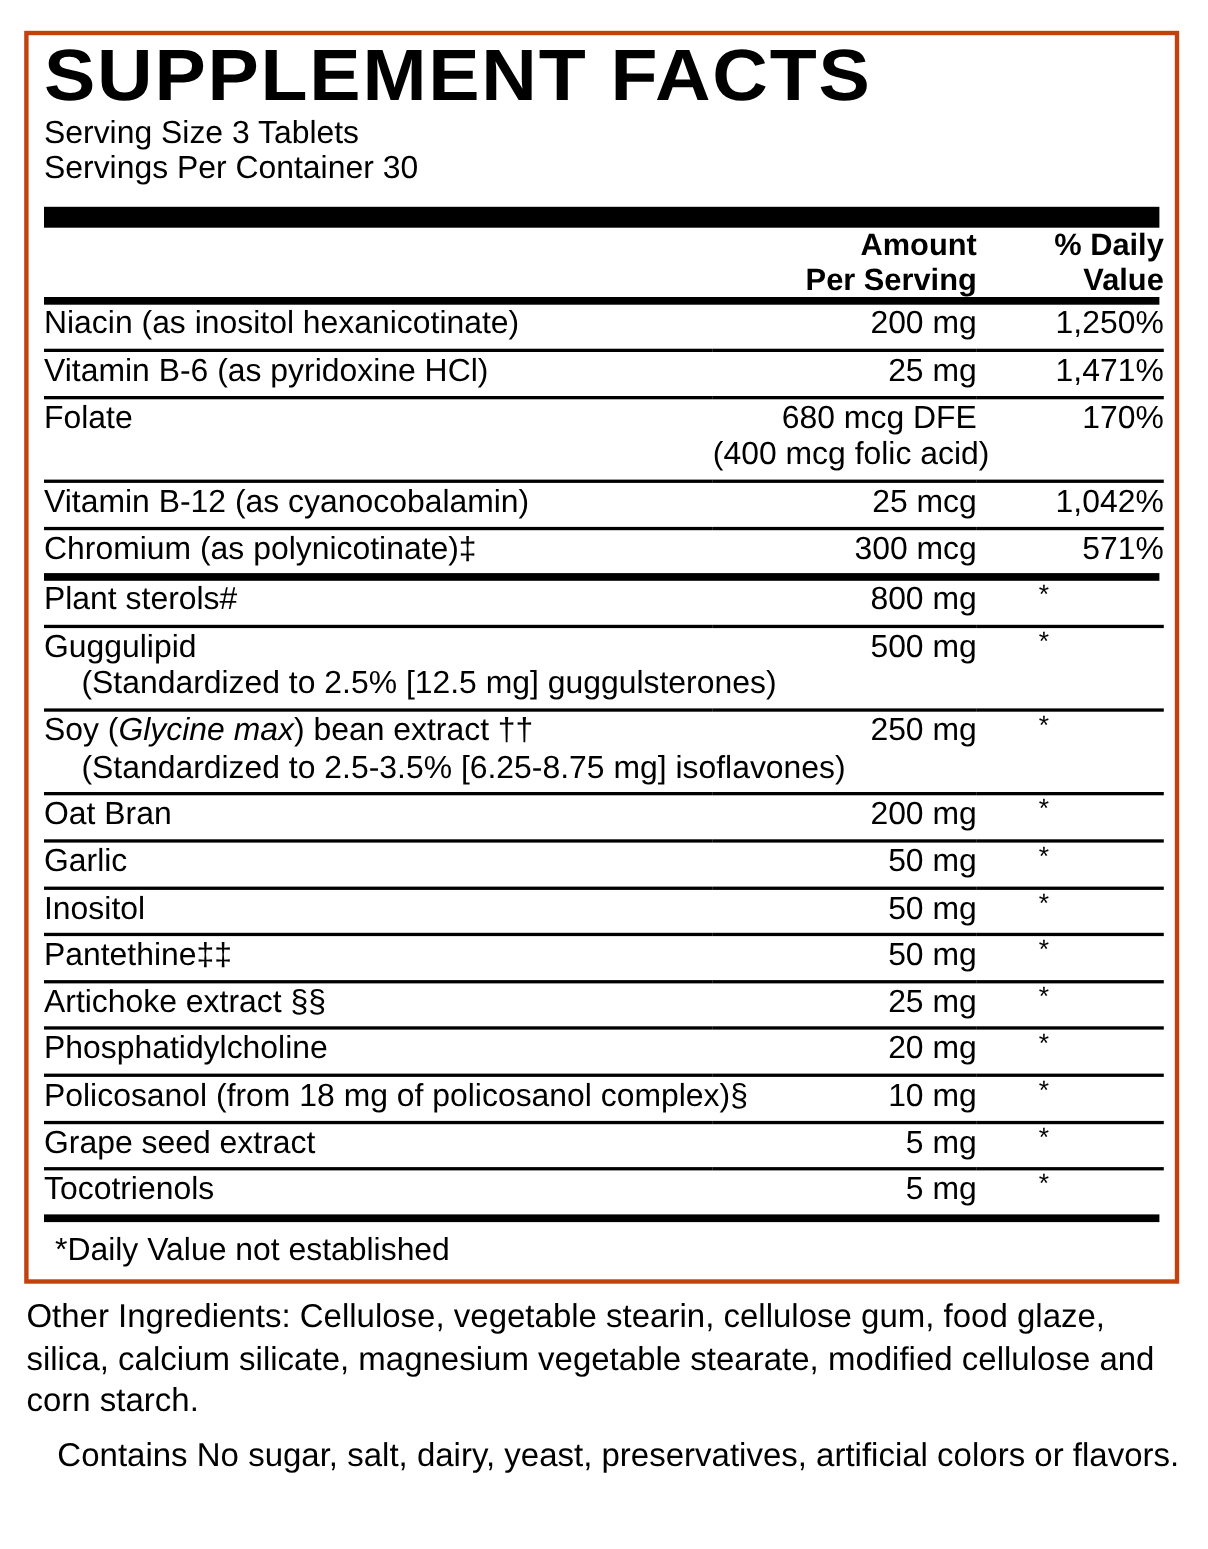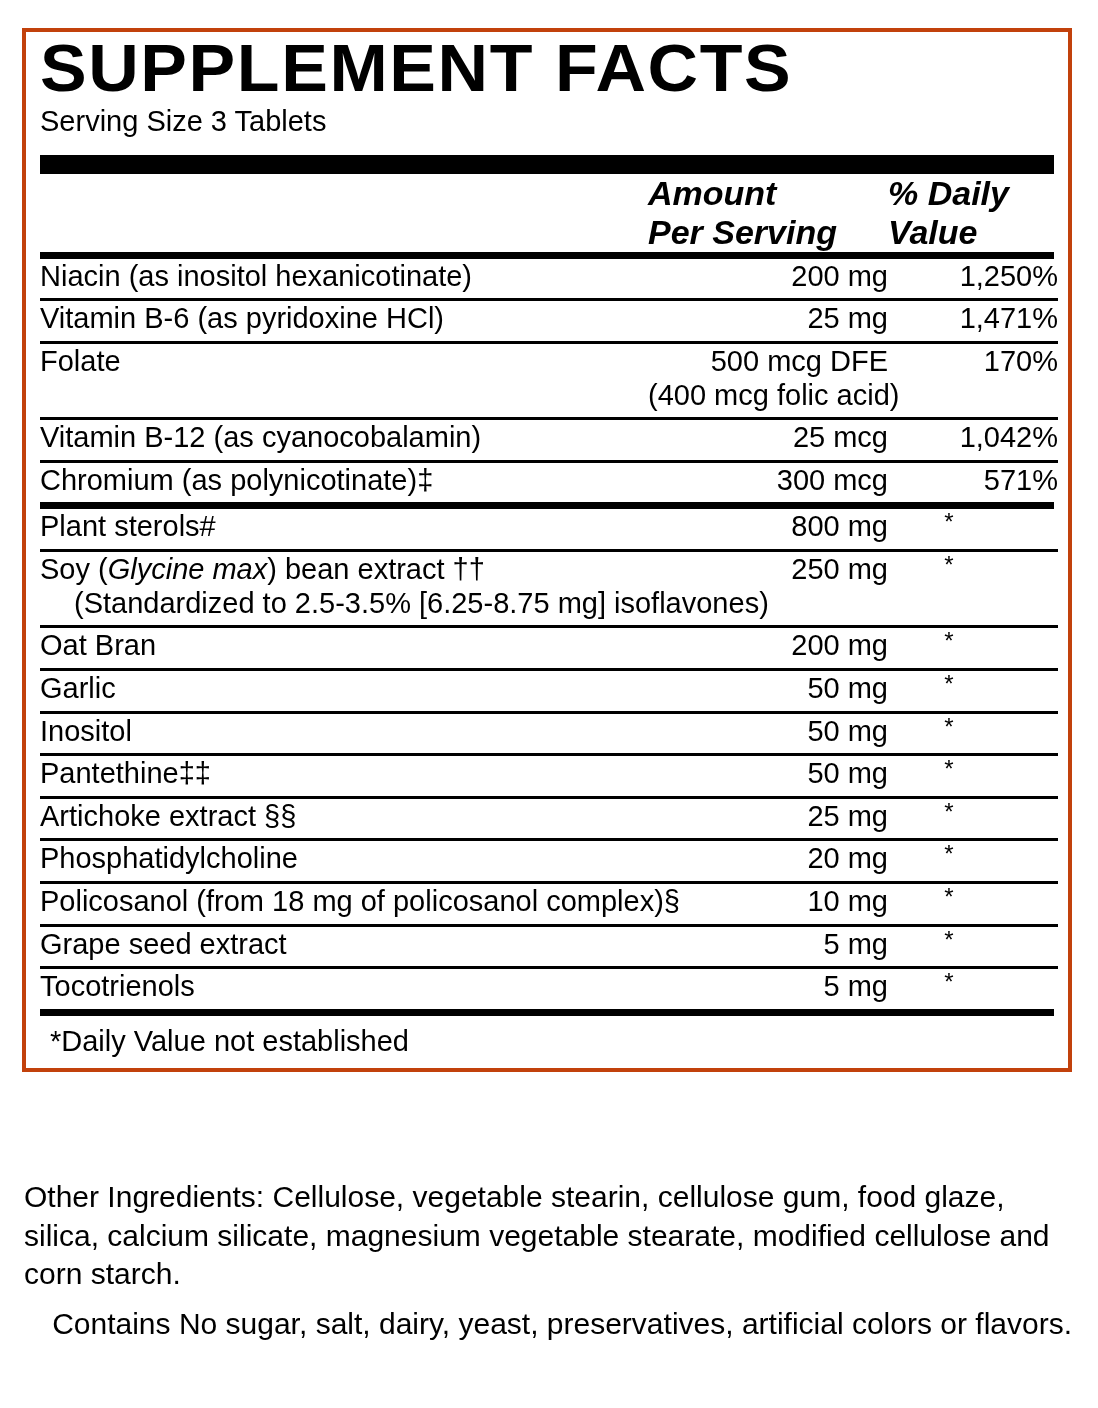--- a/index.html
+++ b/index.html
@@ -71,27 +71,26 @@
   }
   table.sf td, table.sf th {
     padding: 0;
     vertical-align: top;
   }
   col.c-name { width: 608px; }
   col.c-amt  { width: 240px; }
   col.c-dv   { width: 170px; }
 
   .hdr-cell {
-    text-align: left;
+    text-align: right;
     font-weight: bold;
-    font-size: 34px;
+    font-size: 28px;
     line-height: 1.14;
     padding: 7px 0 9px 0;
     white-space: nowrap;
-    font-style: italic;
   }
   .hdr-amt { padding-right: 12px; }
   .hdr-dv  { padding-right: 4px; }
 
   tr.item > td {
     border-top: 3px solid #000;
     padding-top: 1px;
     padding-bottom: 5px;
   }
   tr.item.no-rule > td { border-top: none; }
@@ -149,20 +148,21 @@
 <body>
 
 <div class="page">
 
   <div class="sf-box">
 
     <div class="sf-title">SUPPLEMENT FACTS</div>
 
     <div class="serving-block">
       <div class="serving-line">Serving Size 3 Tablets</div>
+      <div class="serving-line">Servings Per Container 30</div>
     </div>
 
     <div class="bar-thick"></div>
 
     <table class="sf">
       <colgroup>
         <col class="c-name">
           <col class="c-amt">
           <col class="c-dv">
       </colgroup>
@@ -196,21 +196,21 @@
           <td class="dv">1,250%</td>
         </tr>
         <tr class="item">
           <td class="nm">Vitamin B-6 (as pyridoxine HCl)</td>
           <td class="amt">25 mg</td>
           <td class="dv">1,471%</td>
         </tr>
         <tr class="item">
           <td class="nm">Folate</td>
           <td class="amt">
-            <span class="amt-sub">500 mcg DFE</span>
+            <span class="amt-sub">680 mcg DFE</span>
             <span class="amt-sub">(400 mcg folic acid)</span>
           </td>
           <td class="dv">170%</td>
         </tr>
         <tr class="item">
           <td class="nm">Vitamin B-12 (as cyanocobalamin)</td>
           <td class="amt">25 mcg</td>
           <td class="dv">1,042%</td>
         </tr>
         <tr class="item">
@@ -229,20 +229,28 @@
           <col class="c-amt">
           <col class="c-dv">
       </colgroup>
       <tbody>
         <tr class="item no-rule">
           <td class="nm">Plant sterols#</td>
           <td class="amt">800 mg</td>
           <td class="dv star">*</td>
         </tr>
 
+        <tr class="item">
+          <td class="nm">
+            <span>Guggulipid</span>
+            <span class="sub">(Standardized to 2.5% [12.5 mg] guggulsterones)</span>
+          </td>
+          <td class="amt">500 mg</td>
+          <td class="dv star">*</td>
+        </tr>
 
         <tr class="item">
           <td class="nm">
             <span><span>Soy (</span><span class="ital">Glycine max</span><span>) bean extract ††</span></span>
             <span class="sub">(Standardized to 2.5-3.5% [6.25-8.75 mg] isoflavones)</span>
           </td>
           <td class="amt">250 mg</td>
           <td class="dv star">*</td>
         </tr>
 

